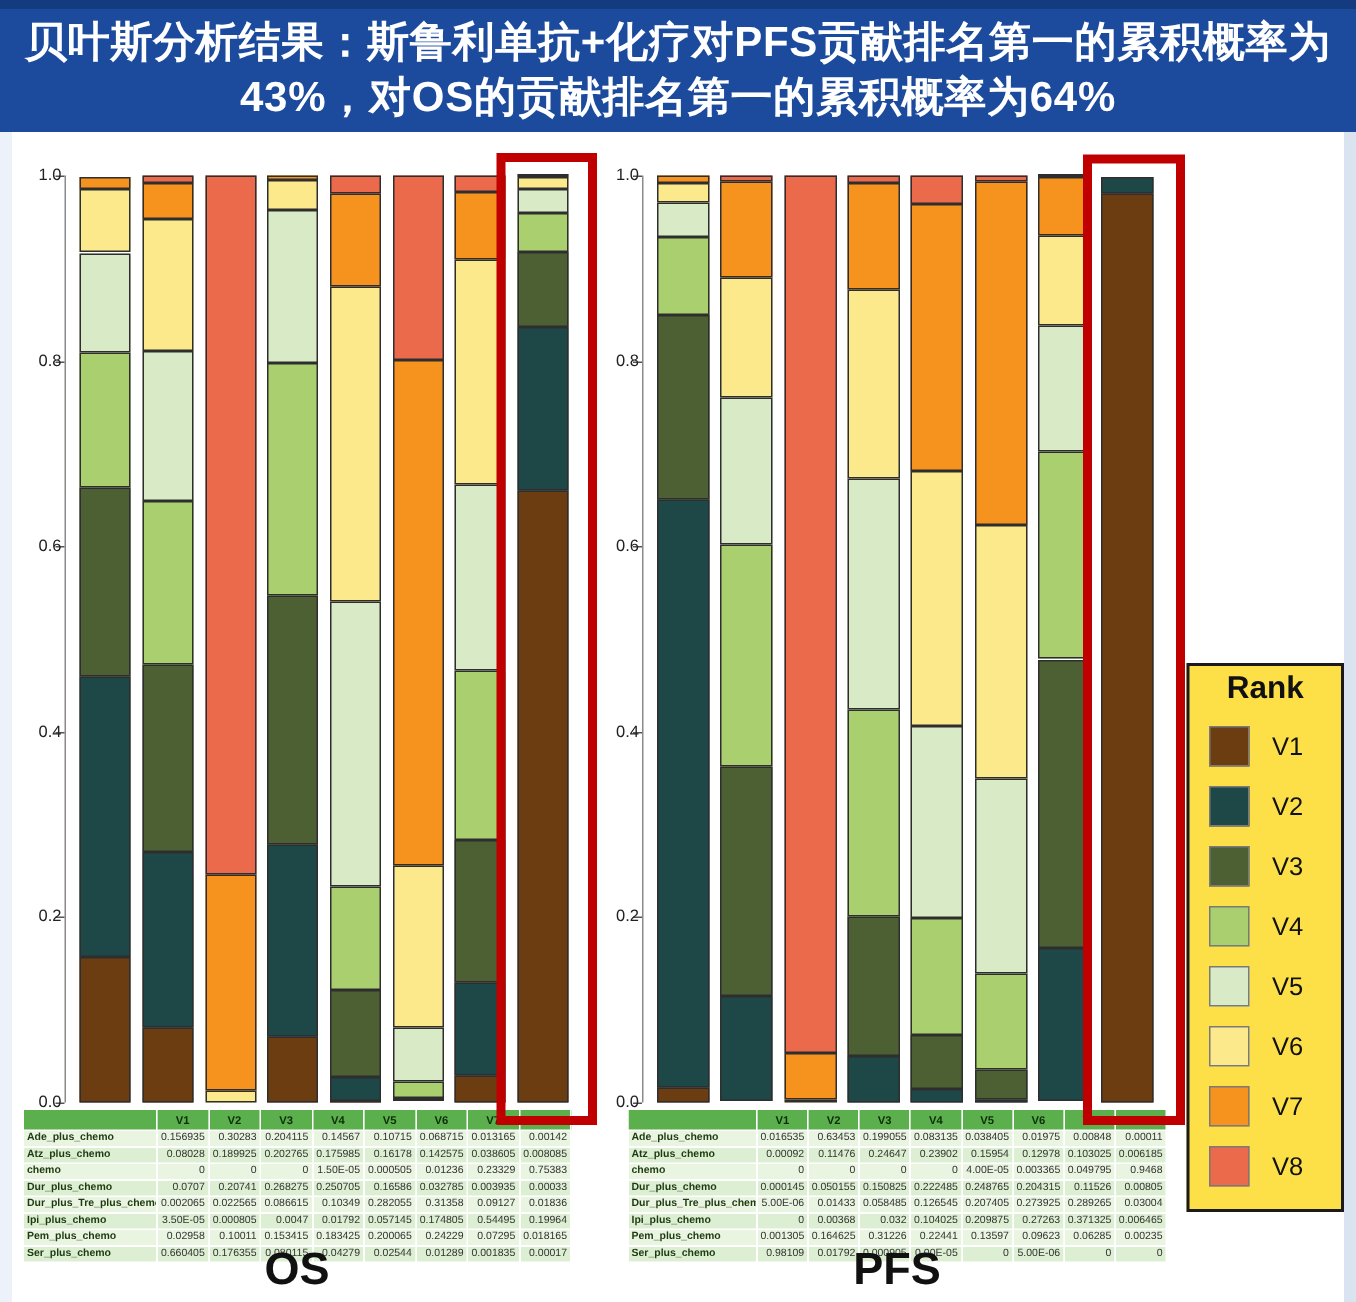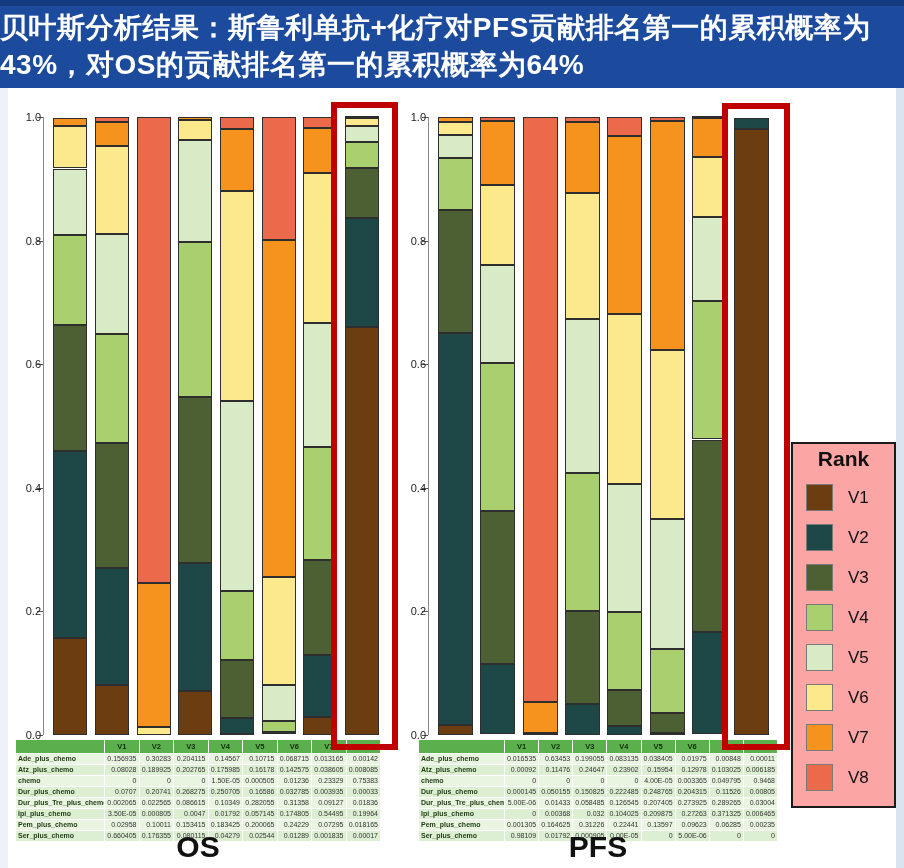--- a/index.html
+++ b/index.html
@@ -1,39 +1,39 @@
 <!DOCTYPE html>
 <html><head>
 <meta charset="utf-8">
 <style>
   html,body{margin:0;padding:0;background:#fff;}
   .stage{position:relative;width:904px;height:868px;background:#fff;overflow:hidden;
          font-family:"Liberation Sans",sans-serif;}
   
   .banner{position:absolute;left:0;top:0;width:904px;height:88px;background:#1C4B9E;
-          border-top:6px solid #143A80;box-sizing:border-box;color:#fff;text-align:left;}
+          border-top:6px solid #143A80;box-sizing:border-box;color:#fff;text-align:center;}
   .banner .tl{font-weight:bold;font-size:28px;line-height:37px;letter-spacing:0.5px;}
   .banner .tl:first-child{margin-top:3px;}
   
   .strip{position:absolute;top:88px;bottom:0;z-index:1;}
   #strip-l{left:0;width:8px;background:#EDF1F9;}
   #strip-r{right:0;width:8px;background:#DAE4F1;}
   
   .layer{position:absolute;left:0;top:0;width:904px;height:868px;pointer-events:none;}
   .axis{position:absolute;width:1px;background:#8a8a8a;}
   .tick{position:absolute;width:6px;height:1px;background:#555;}
   .ylab{position:absolute;width:32px;text-align:right;font-size:11px;color:#222;height:12px;line-height:12px;}
   .bar{position:absolute;}
   .seg{position:absolute;left:0;right:0;border:1px solid #2e2e2e;box-sizing:border-box;}
   
   .hlbox{position:absolute;border:6px solid #C00000;box-sizing:border-box;z-index:5;}
   #hl-os{left:331px;top:102px;width:67px;height:648px;}
   #hl-pfs{left:722px;top:103px;width:68px;height:647px;}
   
-  #legend{position:absolute;left:791px;top:442px;width:105px;height:366px;background:#fca5a5;
+  #legend{position:absolute;left:791px;top:442px;width:105px;height:366px;background:#fde047;
           border:2px solid #1b1b1b;box-sizing:border-box;z-index:6;}
   .lg-title{font-size:21px;font-weight:bold;text-align:center;margin-top:3px;color:#111;}
   .lg-item{display:flex;align-items:center;margin:13px 0 0 13px;height:27px;}
   .lg-sw{width:27px;height:27px;border:1px solid #7a7a7a;box-sizing:border-box;flex:0 0 27px;}
   .lg-lb{font-size:17px;margin-left:15px;color:#111;}
   
   .dtable{position:absolute;top:739px;border-collapse:collapse;table-layout:fixed;z-index:2;background:#fff;}
   .dtable th{background:#5BB04D;font-size:7.5px;height:13px;padding:0;color:#0e2e08;
              font-weight:bold;border:1px solid #fff;text-align:center;}
   .dtable td{font-size:7px;height:10px;line-height:10px;padding:0 2px;border:1px solid #fff;

